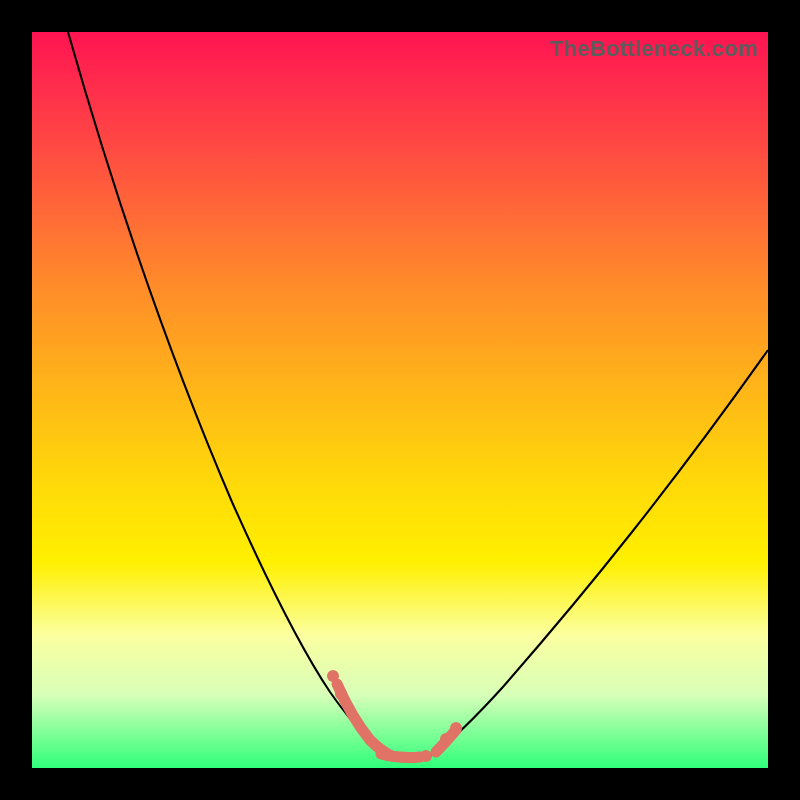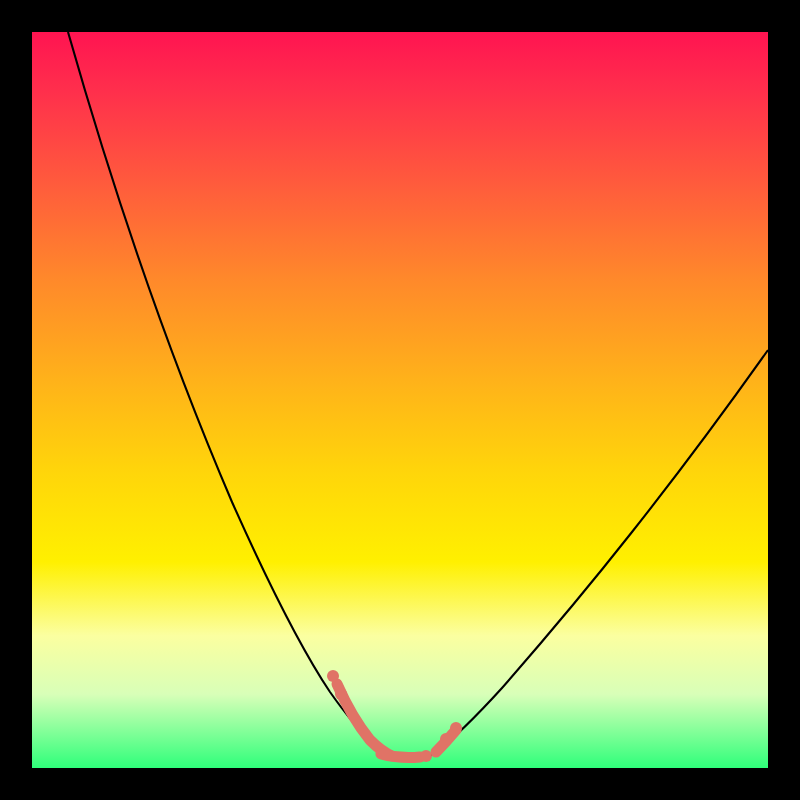--- a/index.html
+++ b/index.html
@@ -70,20 +70,21 @@
   .marker-dot {
     fill: #e07366;
   }
 </style>
 </head>
 <body>
 
 <div class="frame">
   <div class="plot-area">
 
+    <div class="watermark">TheBottleneck.com</div>
 
     <svg class="overlay" viewBox="0 0 736 736" preserveAspectRatio="none">
 
       <path class="curve" d="M 36 0
                Q 110 260 200 470
                Q 258 600 298 660
                Q 322 694 340 710
                Q 352 720 362 724"></path>
 
       <path class="curve" d="M 362 724

